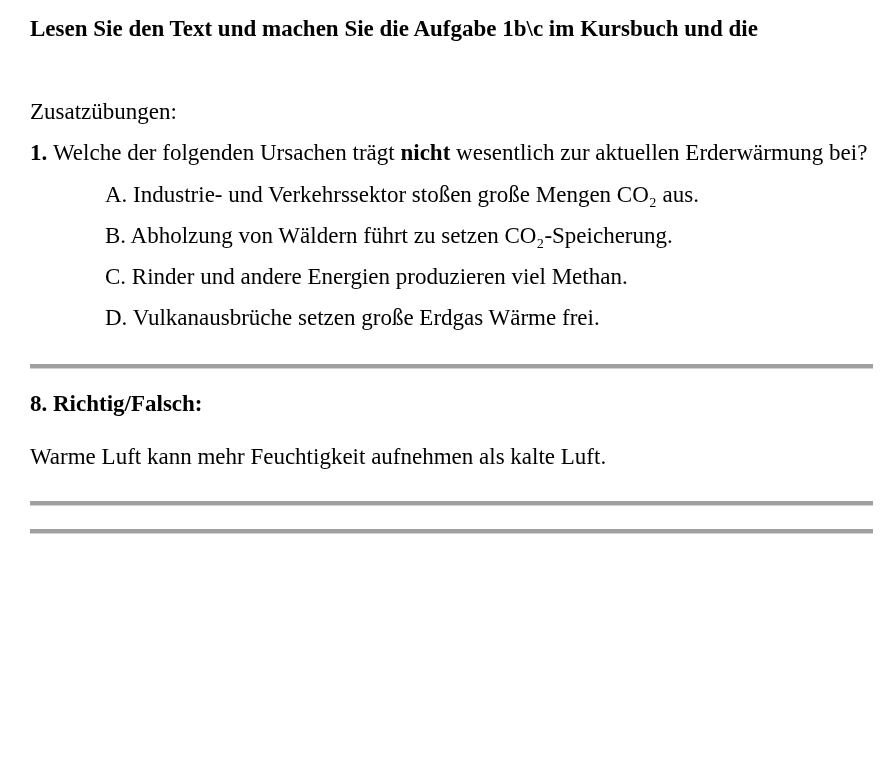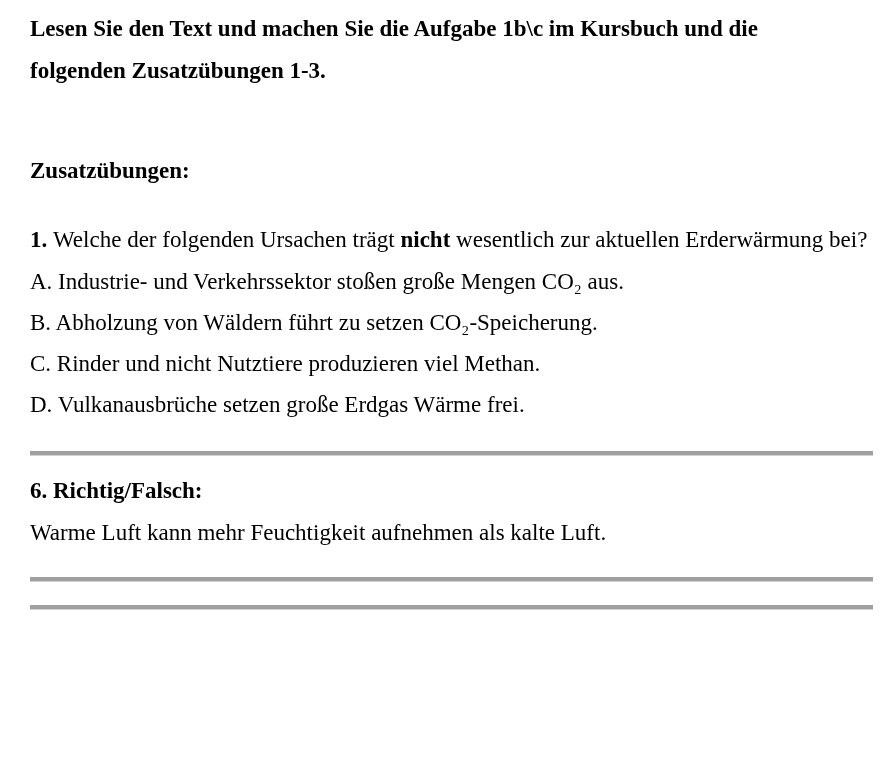--- a/index.html
+++ b/index.html
@@ -18,77 +18,76 @@
   .doc {
     padding: 8px 5px 0 30px;
     box-sizing: border-box;
     width: 878px;
   }
   .intro {
     font-weight: bold;
     line-height: 42px;
   }
   .section-heading {
-    font-weight: bold;
+    font-weight: normal;
     line-height: 41px;
-    margin-top: 58px;
+    margin-top: 41px;
   }
   .q-prompt {
     line-height: 41px;
-    margin-top: 28px;
   }
   .options {
+    margin-left: 75px;
     margin-top: 1px;
   }
   .option-line {
     line-height: 41px;
   }
   .rule {
     height: 4px;
     background: #a0a0a0;
     border-bottom: 1px solid #d2d2d2;
   }
   .rule-1 { margin-top: 26px; }
   .rule-2 { margin-top: 24px; }
   .rule-3 { margin-top: 23px; }
   .tf-heading {
     font-weight: bold;
     line-height: 41px;
     margin-top: 14px;
   }
   .tf-statement {
     line-height: 41px;
-    margin-top: 1px;
+    margin-top: 12px;
   }
   b { font-weight: bold; }
 </style>
 </head>
 <body>
 
 <div class="doc">
 
   <div class="intro">
     <div>Lesen Sie den Text und machen Sie die Aufgabe 1b\c im Kursbuch und die</div>
-    <div>folgenden Zusatzübungen 1-3.</div>
   </div>
 
   <div class="section-heading">Zusatzübungen:</div>
 
   <div class="q-prompt"><b>1. </b><span>Welche der folgenden Ursachen trägt </span><b>nicht</b><span> wesentlich zur aktuellen Erderwärmung bei?</span></div>
 
   <div class="options">
     <div class="option-line">A. Industrie- und Verkehrssektor stoßen große Mengen CO₂ aus.</div>
     <div class="option-line">B. Abholzung von Wäldern führt zu setzen CO₂-Speicherung.</div>
-    <div class="option-line">C. Rinder und nicht Nutztiere produzieren viel Methan.</div>
+    <div class="option-line">C. Rinder und andere Energien produzieren viel Methan.</div>
     <div class="option-line">D. Vulkanausbrüche setzen große Erdgas Wärme frei.</div>
   </div>
 
   <div class="rule rule-1"></div>
 
-  <div class="tf-heading">6. Richtig/Falsch:</div>
+  <div class="tf-heading">8. Richtig/Falsch:</div>
   <div class="tf-statement">Warme Luft kann mehr Feuchtigkeit aufnehmen als kalte Luft.</div>
 
   <div class="rule rule-2"></div>
 
 
   <div class="rule rule-3"></div>
 
 </div>
 
 </body></html>

